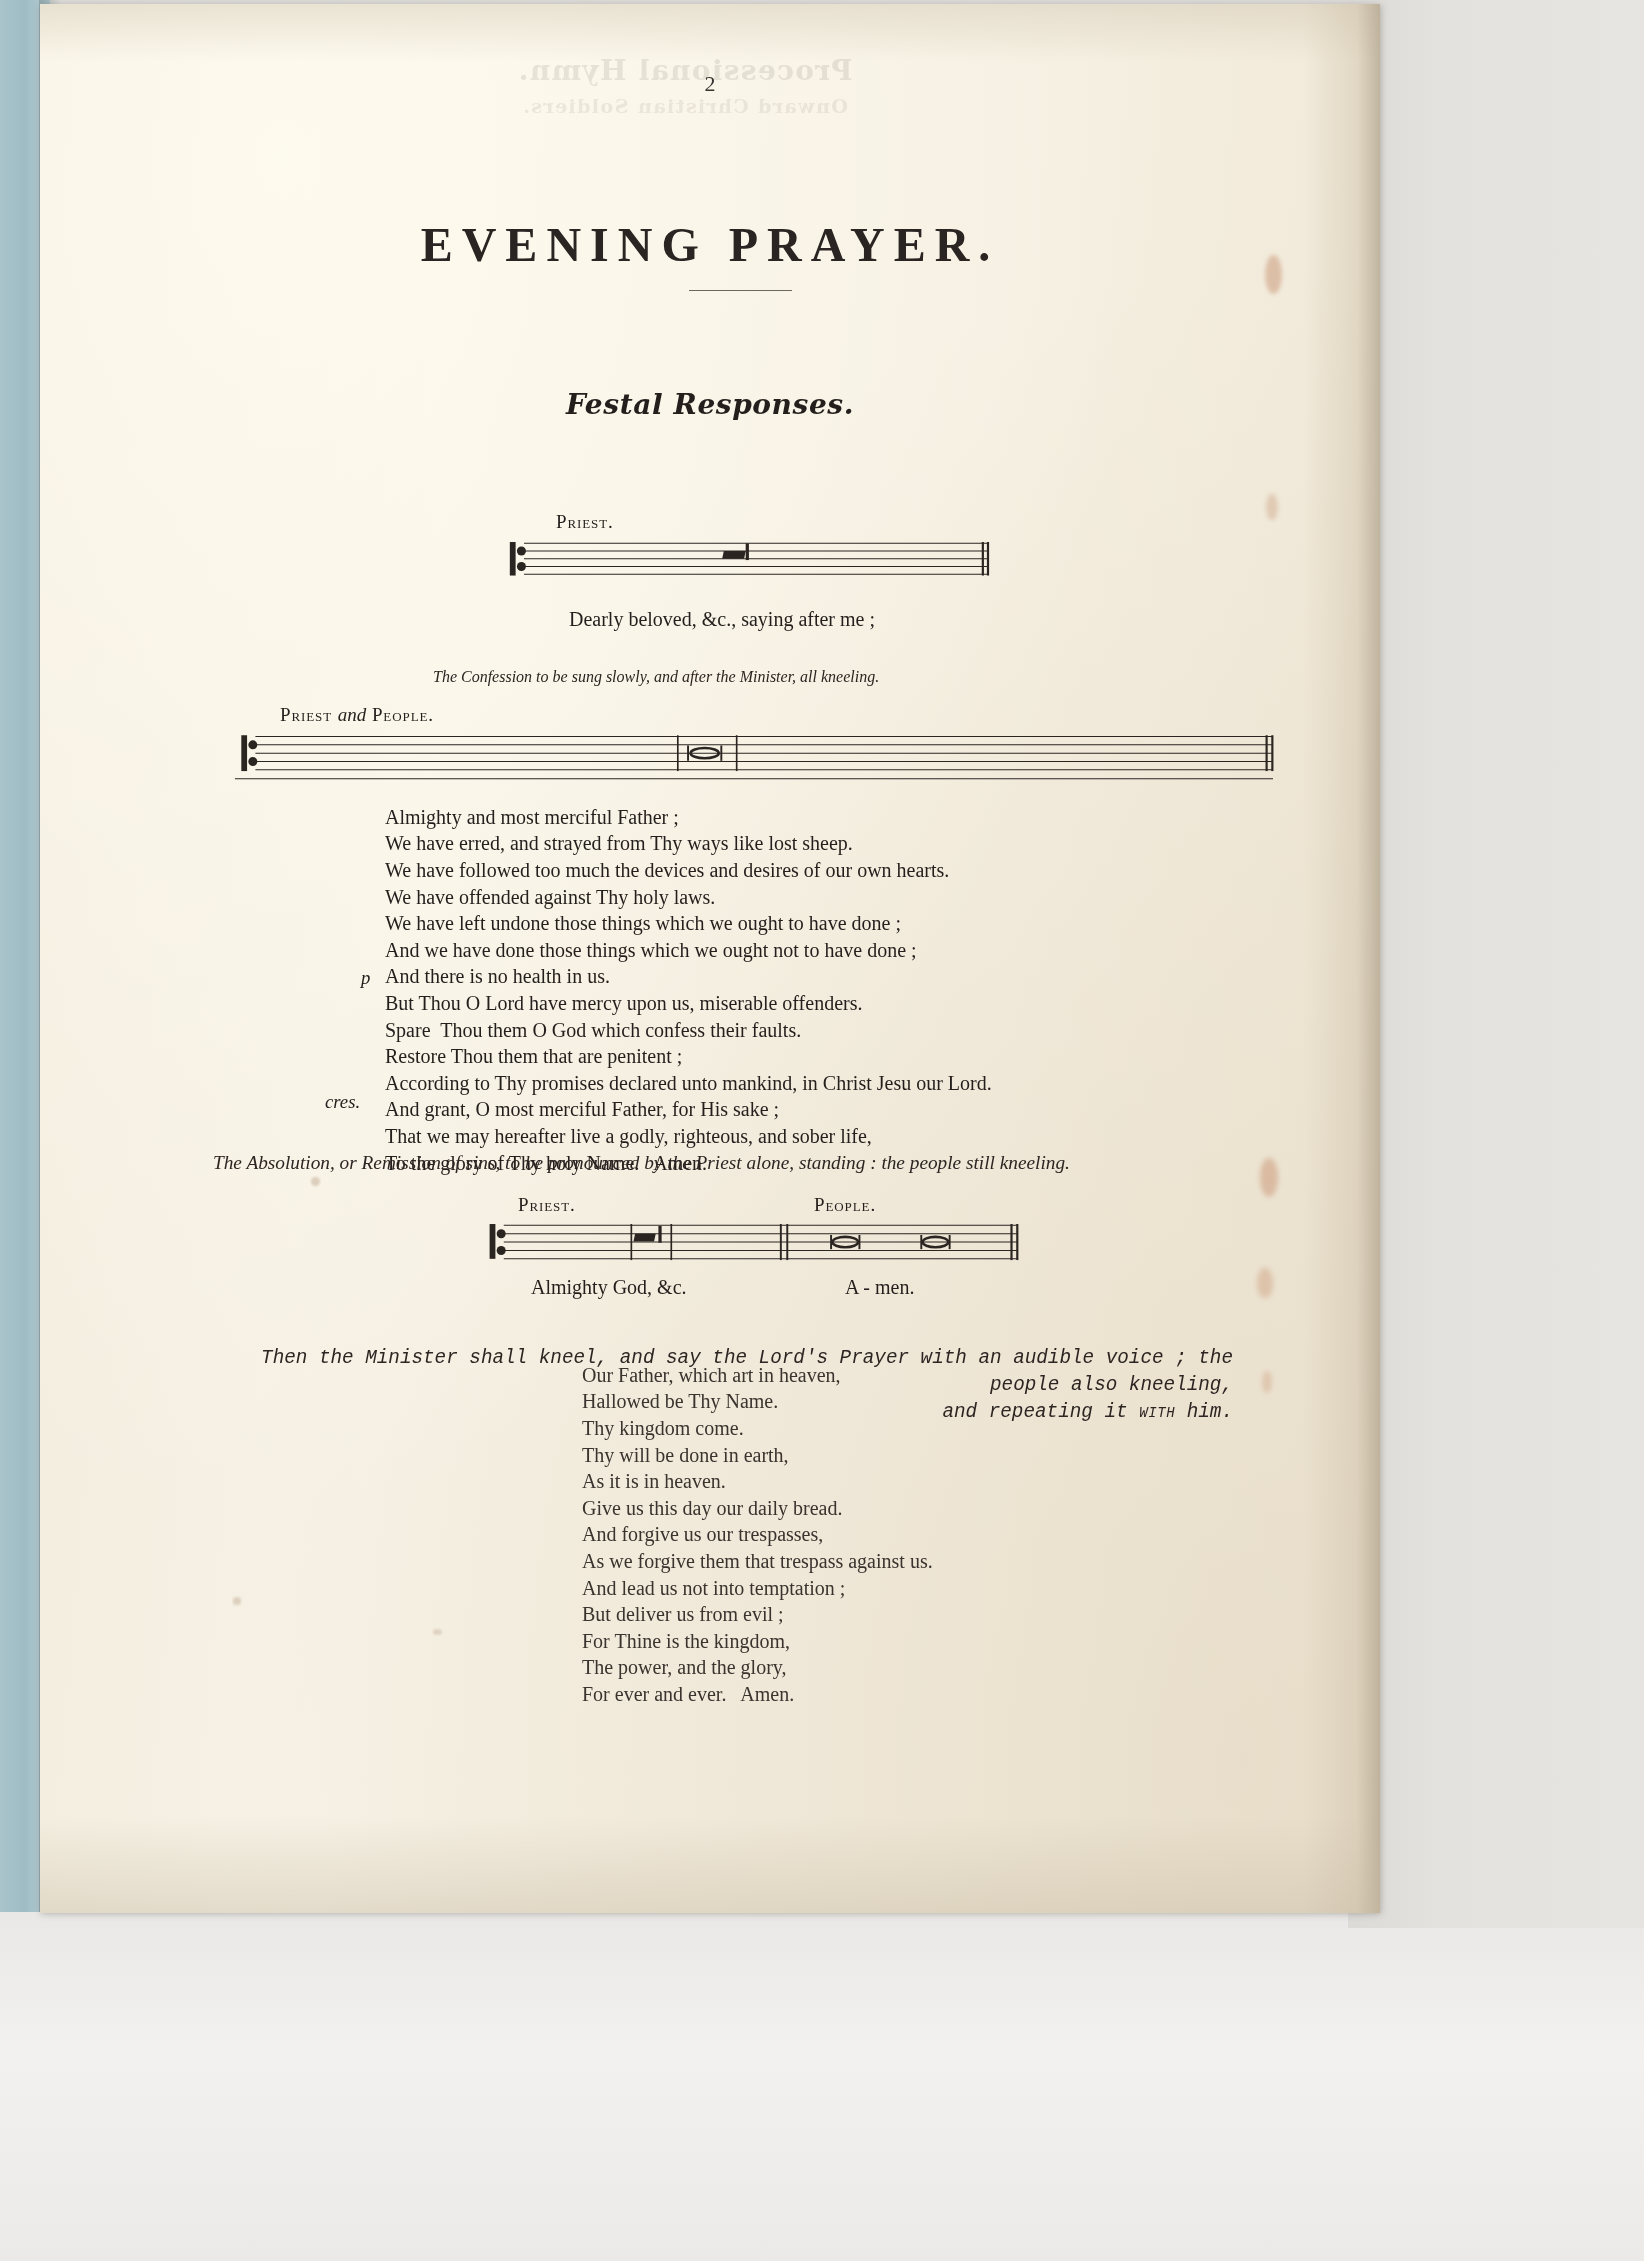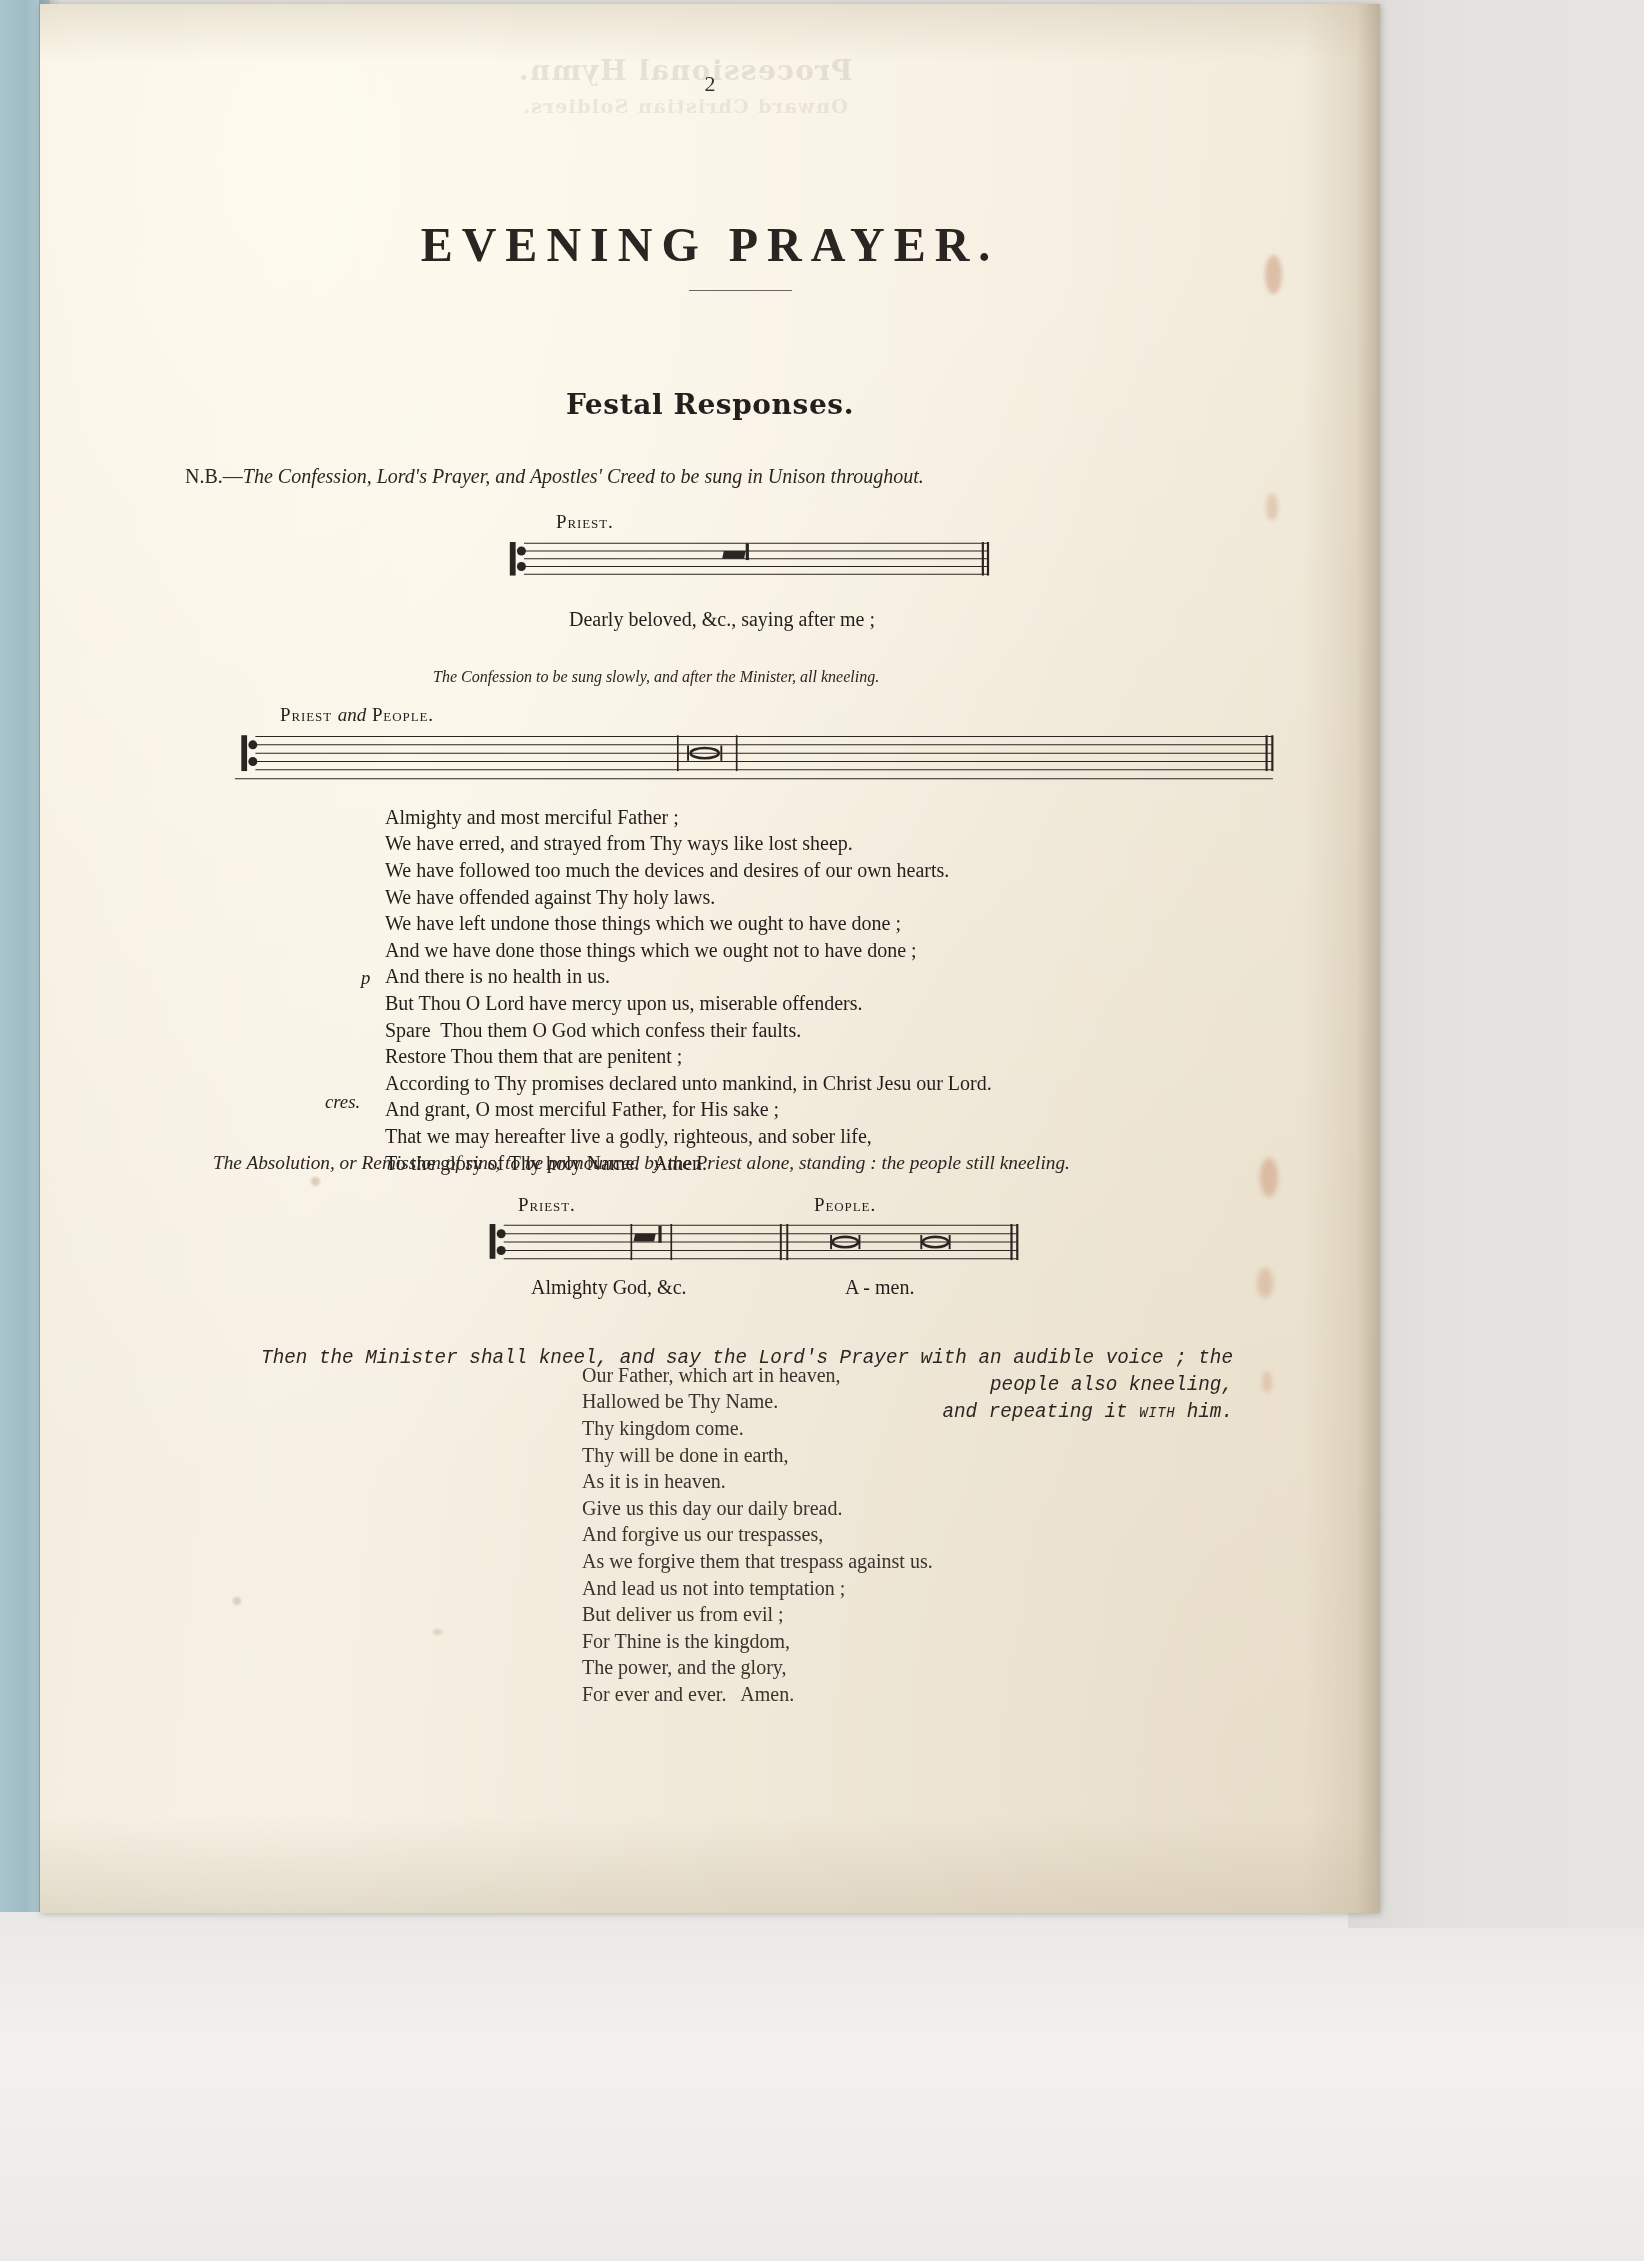--- a/index.html
+++ b/index.html
@@ -145,20 +145,21 @@
   #subtitle {
     position: absolute;
     left: 0; top: 361px;
     width: 1340px;
     text-align: center;
     font-family: "DejaVu Serif", serif;
     font-weight: bold;
     font-size: 28px;
     letter-spacing: 0.6px;
     color: #241e1c;
+    font-style: italic;
   }
 
   .rubric {
     position: absolute;
     font-style: italic;
     color: #2c2522;
     font-size: 16px;
     line-height: 1.35;
   }
 
@@ -235,23 +236,20 @@
   <div class="spot" style="left:271px; top:1173px; width:9px; height:9px; background:rgba(150,110,80,0.28); filter:blur(1.3px);"></div>
   <div class="spot" style="left:193px; top:1593px; width:7.7px; height:7.7px; background:rgba(150,110,80,0.25); filter:blur(1.3px);"></div>
   <div class="spot" style="left:393px; top:1625px; width:9px; height:6.4px; background:rgba(150,110,80,0.22); filter:blur(1.3px);"></div>
 
   <div id="folio">2</div>
 
   <h1 id="title">EVENING PRAYER.</h1>
   <div id="rule"></div>
   <h2 id="subtitle">Festal Responses.</h2>
 
-  <div class="rubric" id="nb">
-    <span class="nb-lead">N.B.—</span><span>The Confession, Lord's Prayer, and Apostles' Creed to be sung in Unison throughout.</span>
-  </div>
 
   <div class="label" style="left:516px; top:507px;">Priest.</div>
 
   <svg class="stave" style="left:458px; top:529px;" width="516" height="58" viewBox="0 0 800 90">
     <g stroke="#2b2522" stroke-width="1.6">
       <line x1="40" y1="16" x2="760" y2="16"></line>
       <line x1="40" y1="28" x2="760" y2="28"></line>
       <line x1="40" y1="40" x2="760" y2="40"></line>
       <line x1="40" y1="52" x2="760" y2="52"></line>
       <line x1="40" y1="64" x2="760" y2="64"></line>

